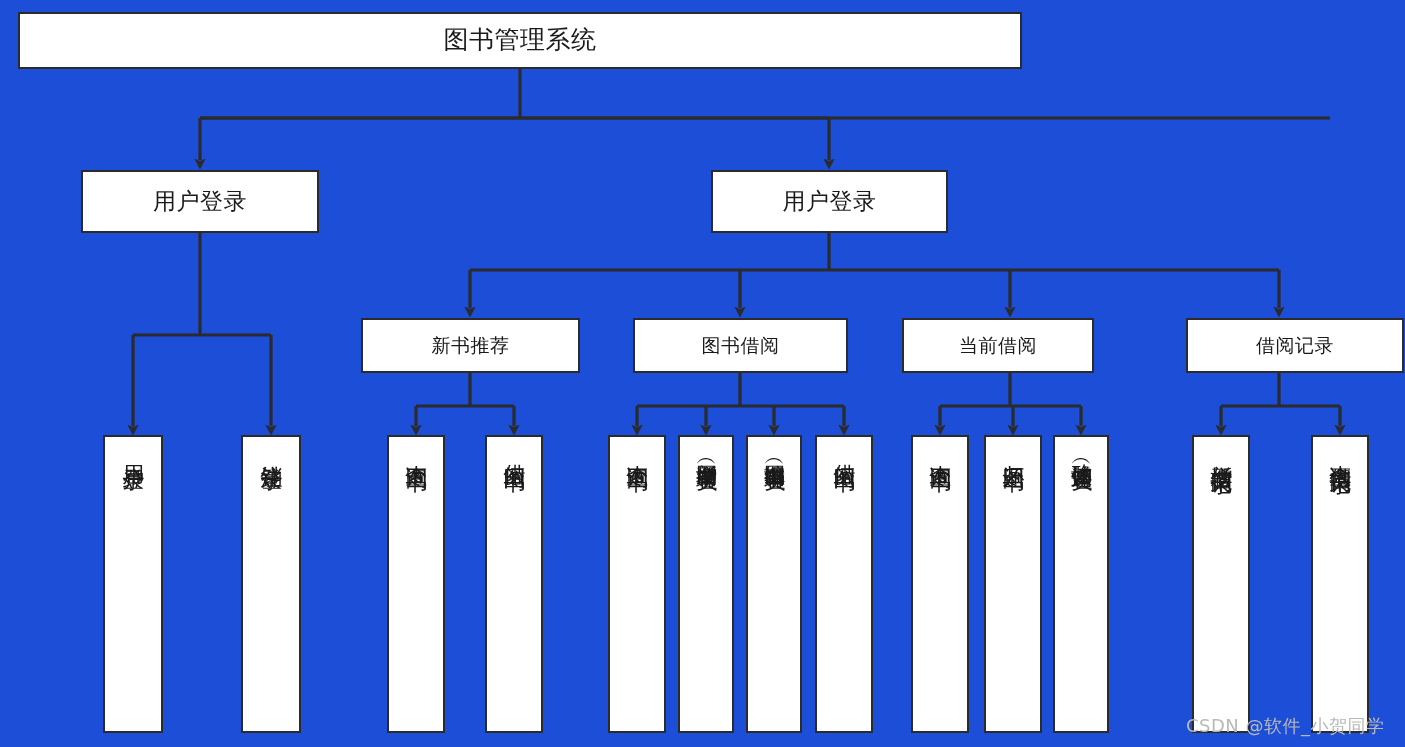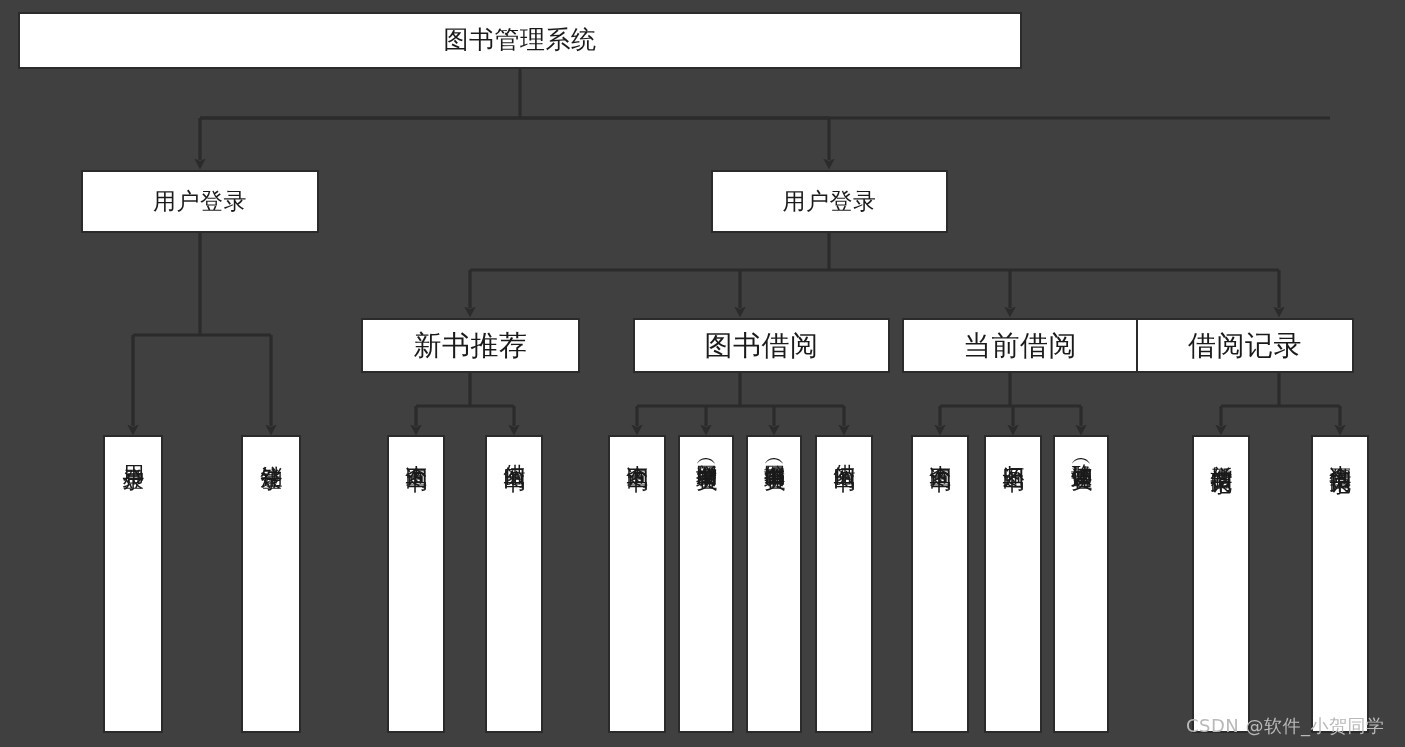--- a/index.html
+++ b/index.html
@@ -8,21 +8,21 @@
     padding: 0;
     background: #ffffff;
   }
   body {
     font-family: "DejaVu Sans", "Liberation Sans", sans-serif;
   }
   #canvas {
     position: relative;
     width: 1405px;
     height: 747px;
-    background: #404040;
+    background: #1d4ed8;
     overflow: hidden;
   }
   #edges {
     position: absolute;
     left: 0;
     top: 0;
     width: 1405px;
     height: 747px;
     pointer-events: none;
   }
@@ -37,21 +37,21 @@
     z-index: 2;
   }
   .node .label {
     color: #1a1a1a;
     letter-spacing: 0.5px;
     line-height: 1.05;
     white-space: nowrap;
   }
   .node.level-0 .label { font-size: 25px; }
   .node.level-1 .label { font-size: 23px; }
-  .node.level-2 .label { font-size: 28px; font-family: Liberation Serif, serif; }
+  .node.level-2 .label { font-size: 19px; font-family: Liberation Serif, serif; }
 
   .node.leaf {
     align-items: flex-start;
     justify-content: center;
     padding-top: 10px;
   }
   .node.leaf .label {
     writing-mode: vertical-rl;
     text-orientation: upright;
     font-size: 22px;
@@ -137,27 +137,27 @@
   </div>
   <div class="node level-1" id="node-user-login" style="left: 81px; top: 170px; width: 238px; height: 63px;">
     <span class="label">用户登录</span>
   </div>
   <div class="node level-1" id="node-book-manage" style="left: 711px; top: 170px; width: 237px; height: 63px;">
     <span class="label">用户登录</span>
   </div>
   <div class="node level-2" id="node-new-book-rec" style="left: 361px; top: 318px; width: 219px; height: 55px;">
     <span class="label">新书推荐</span>
   </div>
-  <div class="node level-2" id="node-book-borrow" style="left: 633px; top: 318px; width: 257px; height: 55px; align-items: center;">
+  <div class="node level-2" id="node-book-borrow" style="left: 633px; top: 318px; width: 215px; height: 55px; align-items: center;">
     <span class="label">图书借阅</span>
   </div>
-  <div class="node level-2" id="node-current-borrow" style="left: 902px; top: 318px; width: 236px; height: 55px;">
+  <div class="node level-2" id="node-current-borrow" style="left: 902px; top: 318px; width: 192px; height: 55px;">
     <span class="label">当前借阅</span>
   </div>
-  <div class="node level-2" id="node-borrow-record" style="left: 1136px; top: 318px; width: 218px; height: 55px;">
+  <div class="node level-2" id="node-borrow-record" style="left: 1186px; top: 318px; width: 218px; height: 55px;">
     <span class="label">借阅记录</span>
   </div>
 
   <div class="node leaf" id="node-leaf-user-login" style="left: 103px; top: 435px; width: 60px; height: 298px;">
     <span class="label">用户登录</span>
   </div>
   <div class="node leaf" id="node-leaf-logout" style="left: 241px; top: 435px; width: 60px; height: 298px;">
     <span class="label">注销登录</span>
   </div>
   <div class="node leaf" id="node-leaf-query-book-rec" style="left: 387px; top: 435px; width: 58px; height: 298px;">

